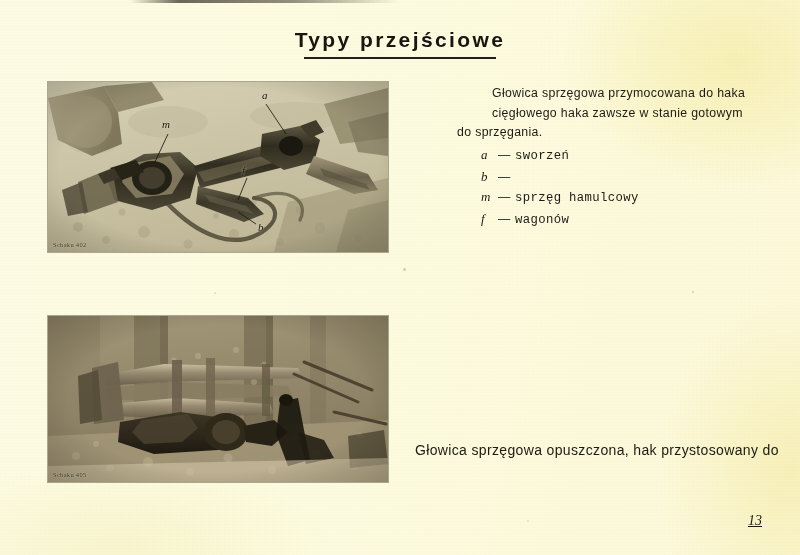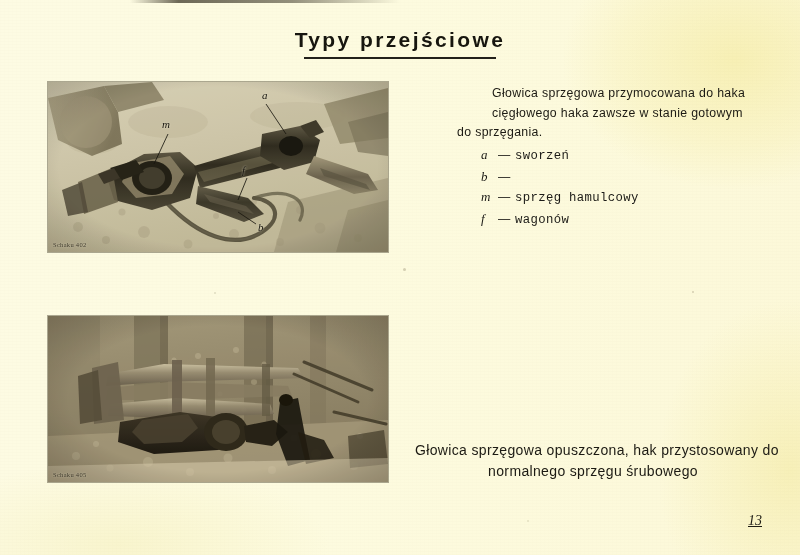--- a/index.html
+++ b/index.html
@@ -427,18 +427,17 @@
       <div class="legend-row">
         <span class="legend-sym">f</span>
         <span class="legend-dash">—</span>
         <span class="legend-text">wagonów</span>
       </div>
     </div>
   </div>
 
   <div id="bottom-caption">
     <div class="cap-line">Głowica sprzęgowa opuszczona, hak przystosowany do</div>
-    <div class="cap-line">normalnego sprzęgu śrubowego</div>
   </div>
 
   <div id="page-number">13</div>
 
 </div>
 
 </body></html>

